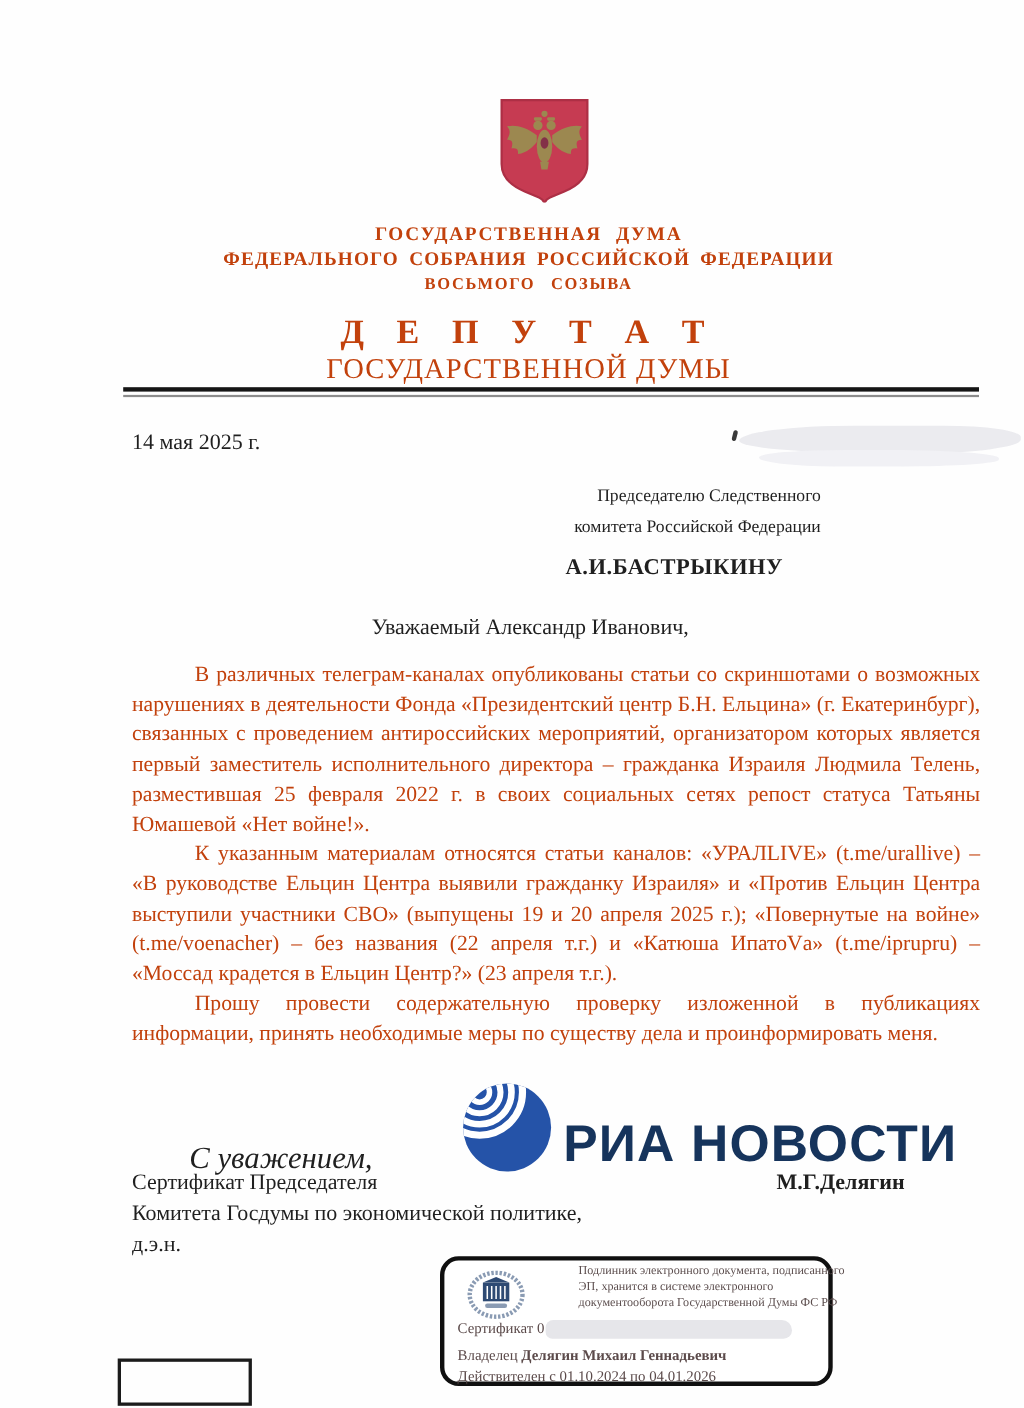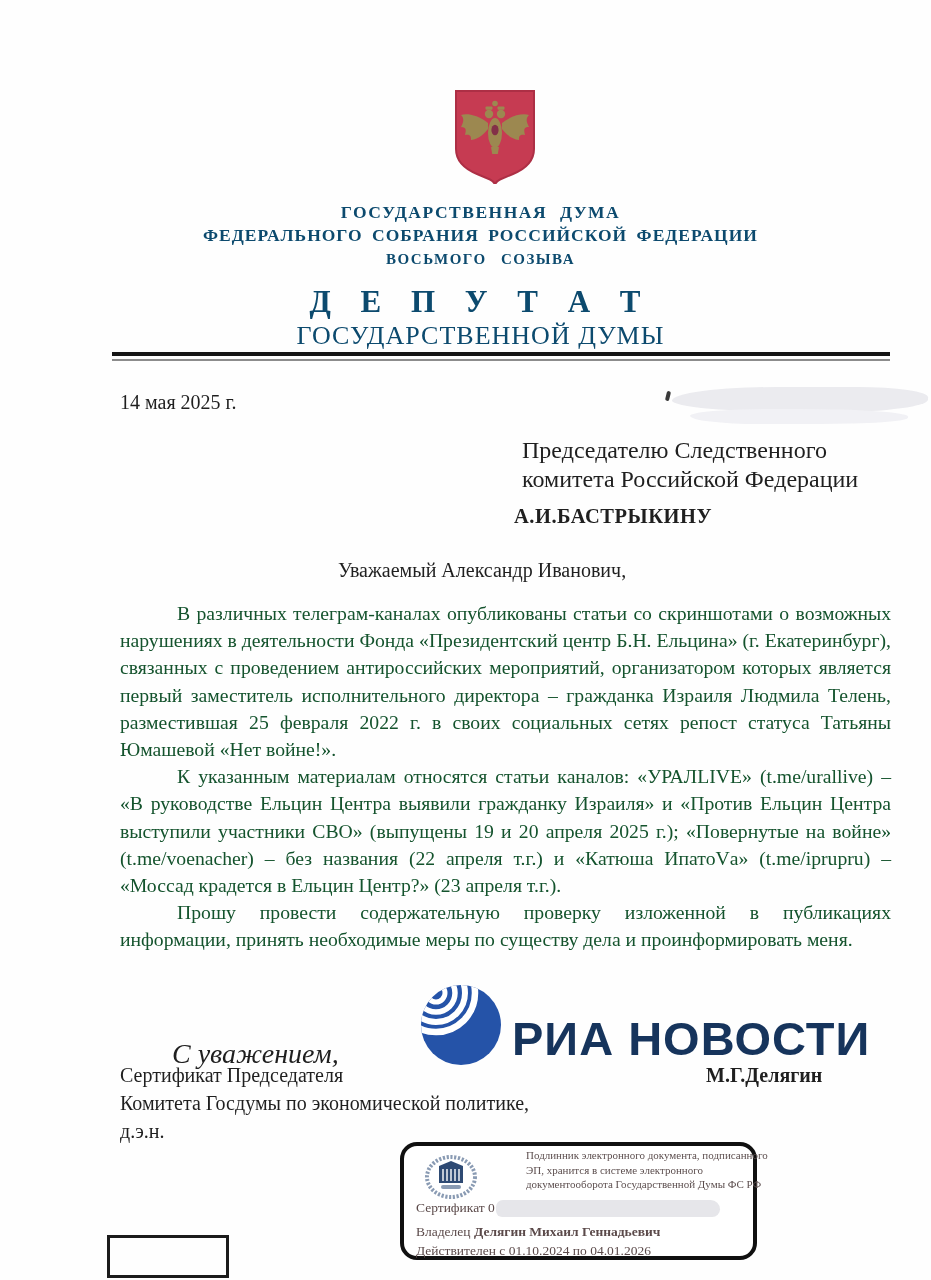--- a/index.html
+++ b/index.html
@@ -7,43 +7,43 @@
     position:relative;
     width:931px;height:1280px;
     margin:0 auto;
     background:#fefefe;
     font-family:"Liberation Serif","DejaVu Serif",serif;
     color:#1f1f1f;
     overflow:hidden;
   }
   
   .coat{position:absolute;left:451px;top:88px;width:88px;height:96px;}
-  .letterhead{position:absolute;left:30px;right:0;top:201px;text-align:center;color:#0c4a6e;font-family:Liberation Serif, serif;}
+  .letterhead{position:absolute;left:30px;right:0;top:201px;text-align:center;color:#c2410c;font-family:Liberation Serif, serif;}
   .lh-org1{font-size:17.5px;font-weight:bold;letter-spacing:1.5px;word-spacing:7px;line-height:23px;}
   .lh-org2{font-size:17.5px;font-weight:bold;letter-spacing:1px;word-spacing:4px;line-height:23px;text-align:center;}
   .lh-org3{font-size:15px;font-weight:bold;letter-spacing:1.5px;word-spacing:9px;line-height:21px;margin-top:2px;}
   .lh-dep{font-size:31px;font-weight:bold;letter-spacing:11px;line-height:36px;margin-top:14px;}
   .lh-duma{font-size:26px;letter-spacing:1px;line-height:30px;margin-top:1px;}
   .rule{position:absolute;left:112px;width:778px;top:352px;}
   .rule .thick{border-top:4px solid #151515;}
   .rule .thin{border-top:2px solid #8c8c8c;margin-top:3px;}
   
   .date{position:absolute;left:120px;top:391px;font-size:20px;}
   .redact-blob{position:absolute;left:672px;top:387px;width:256px;height:25px;background:#ebebef;
     border-radius:45% 30% 40% 55% / 60% 45% 55% 50%;}
   .redact-blob2{position:absolute;left:690px;top:409px;width:218px;height:15px;background:#f1f1f5;
     border-radius:40% 55% 45% 35% / 50% 55% 45% 60%;}
   .redact-mark{position:absolute;left:666px;top:391px;width:4px;height:10px;background:#3a3a3a;
     border-radius:2px;transform:rotate(14deg);}
-  .addressee{position:absolute;left:522px;top:436px;font-size:24px;line-height:29px;}
+  .addressee{position:absolute;left:522px;top:436px;font-size:16px;line-height:29px;text-align:right;}
   .addressee-name{position:absolute;left:514px;top:505px;font-size:20.5px;font-weight:bold;letter-spacing:.5px;}
   .salutation{position:absolute;left:338px;top:559px;font-size:20px;font-weight:normal;}
   
   .body-text{position:absolute;left:120px;top:600px;width:771px;font-size:19.7px;line-height:27.2px;
-    text-align:justify;color:#14532d;}
+    text-align:justify;color:#c2410c;}
   .body-text p{margin:0;text-indent:57px;}
   
   .watermark{position:absolute;left:420px;top:984px;z-index:6;display:flex;align-items:flex-end;}
   .wm-text{font-family:"Liberation Sans","DejaVu Sans",sans-serif;font-weight:bold;font-size:47px;
     letter-spacing:1px;margin-left:10px;margin-top:6px;}
   
   .regards{position:absolute;left:172px;top:1038px;font-size:28px;font-style:italic;}
   .pos1{position:absolute;left:120px;top:1064px;font-size:20px;}
   .signer{position:absolute;left:706px;top:1064px;font-size:20px;font-weight:bold;}
   .pos2{position:absolute;left:120px;top:1092px;font-size:20px;}

